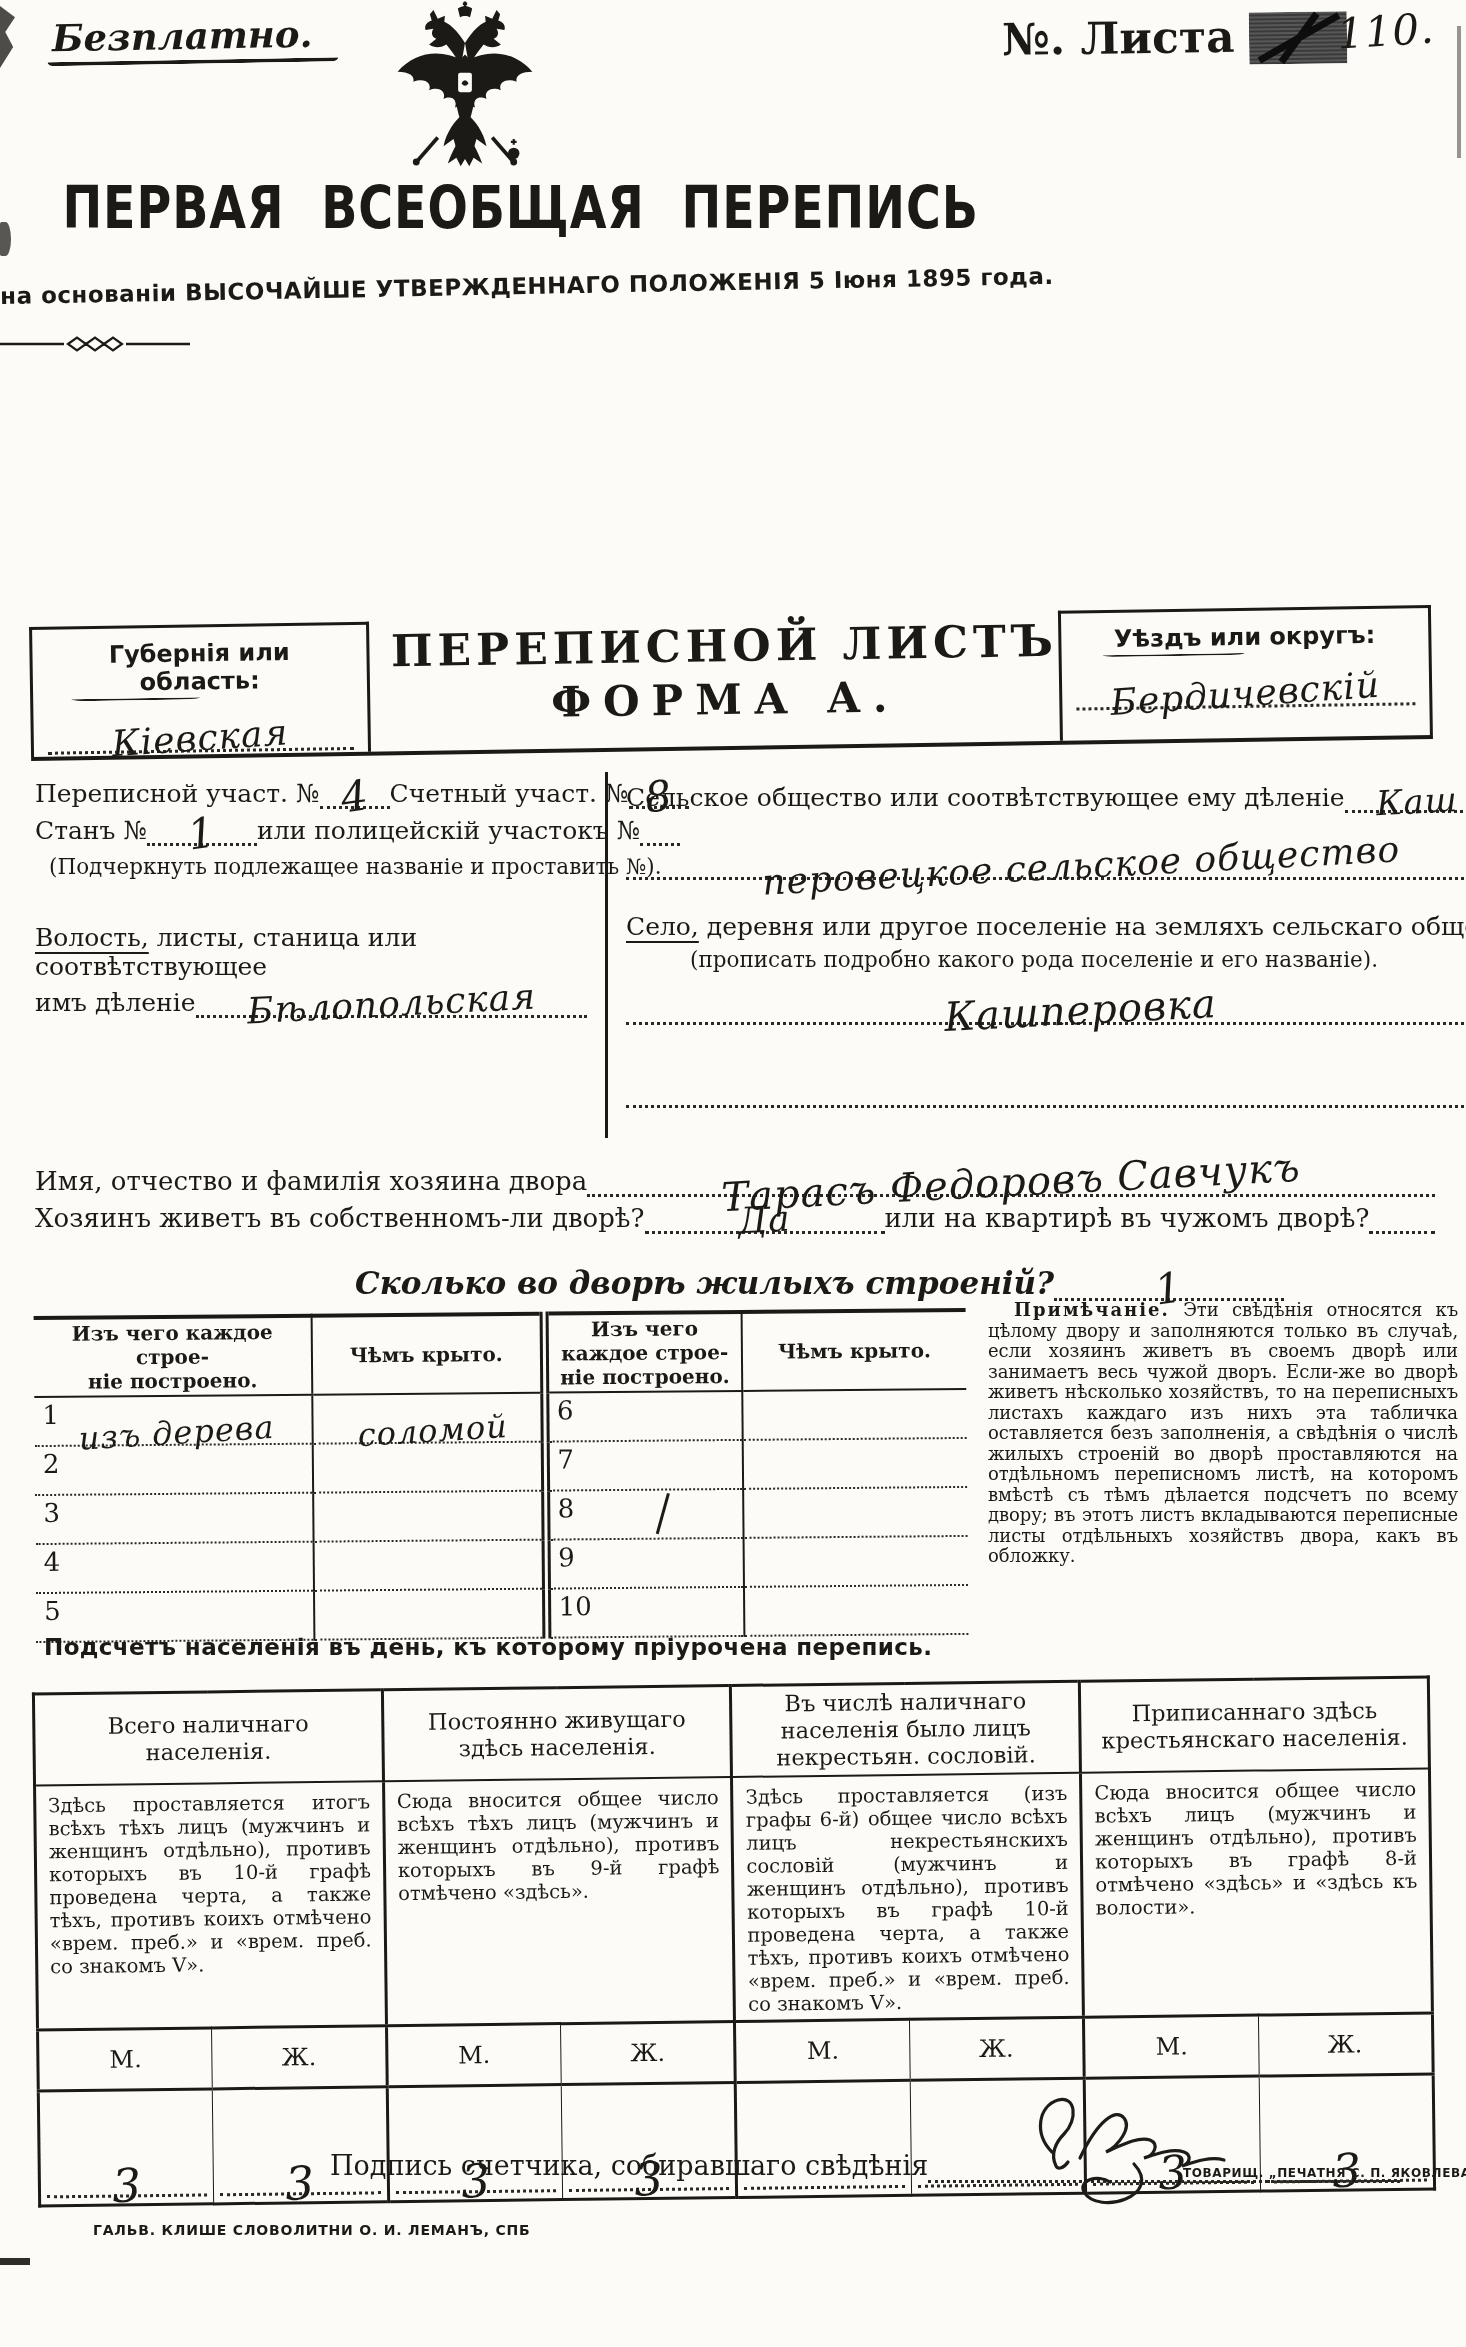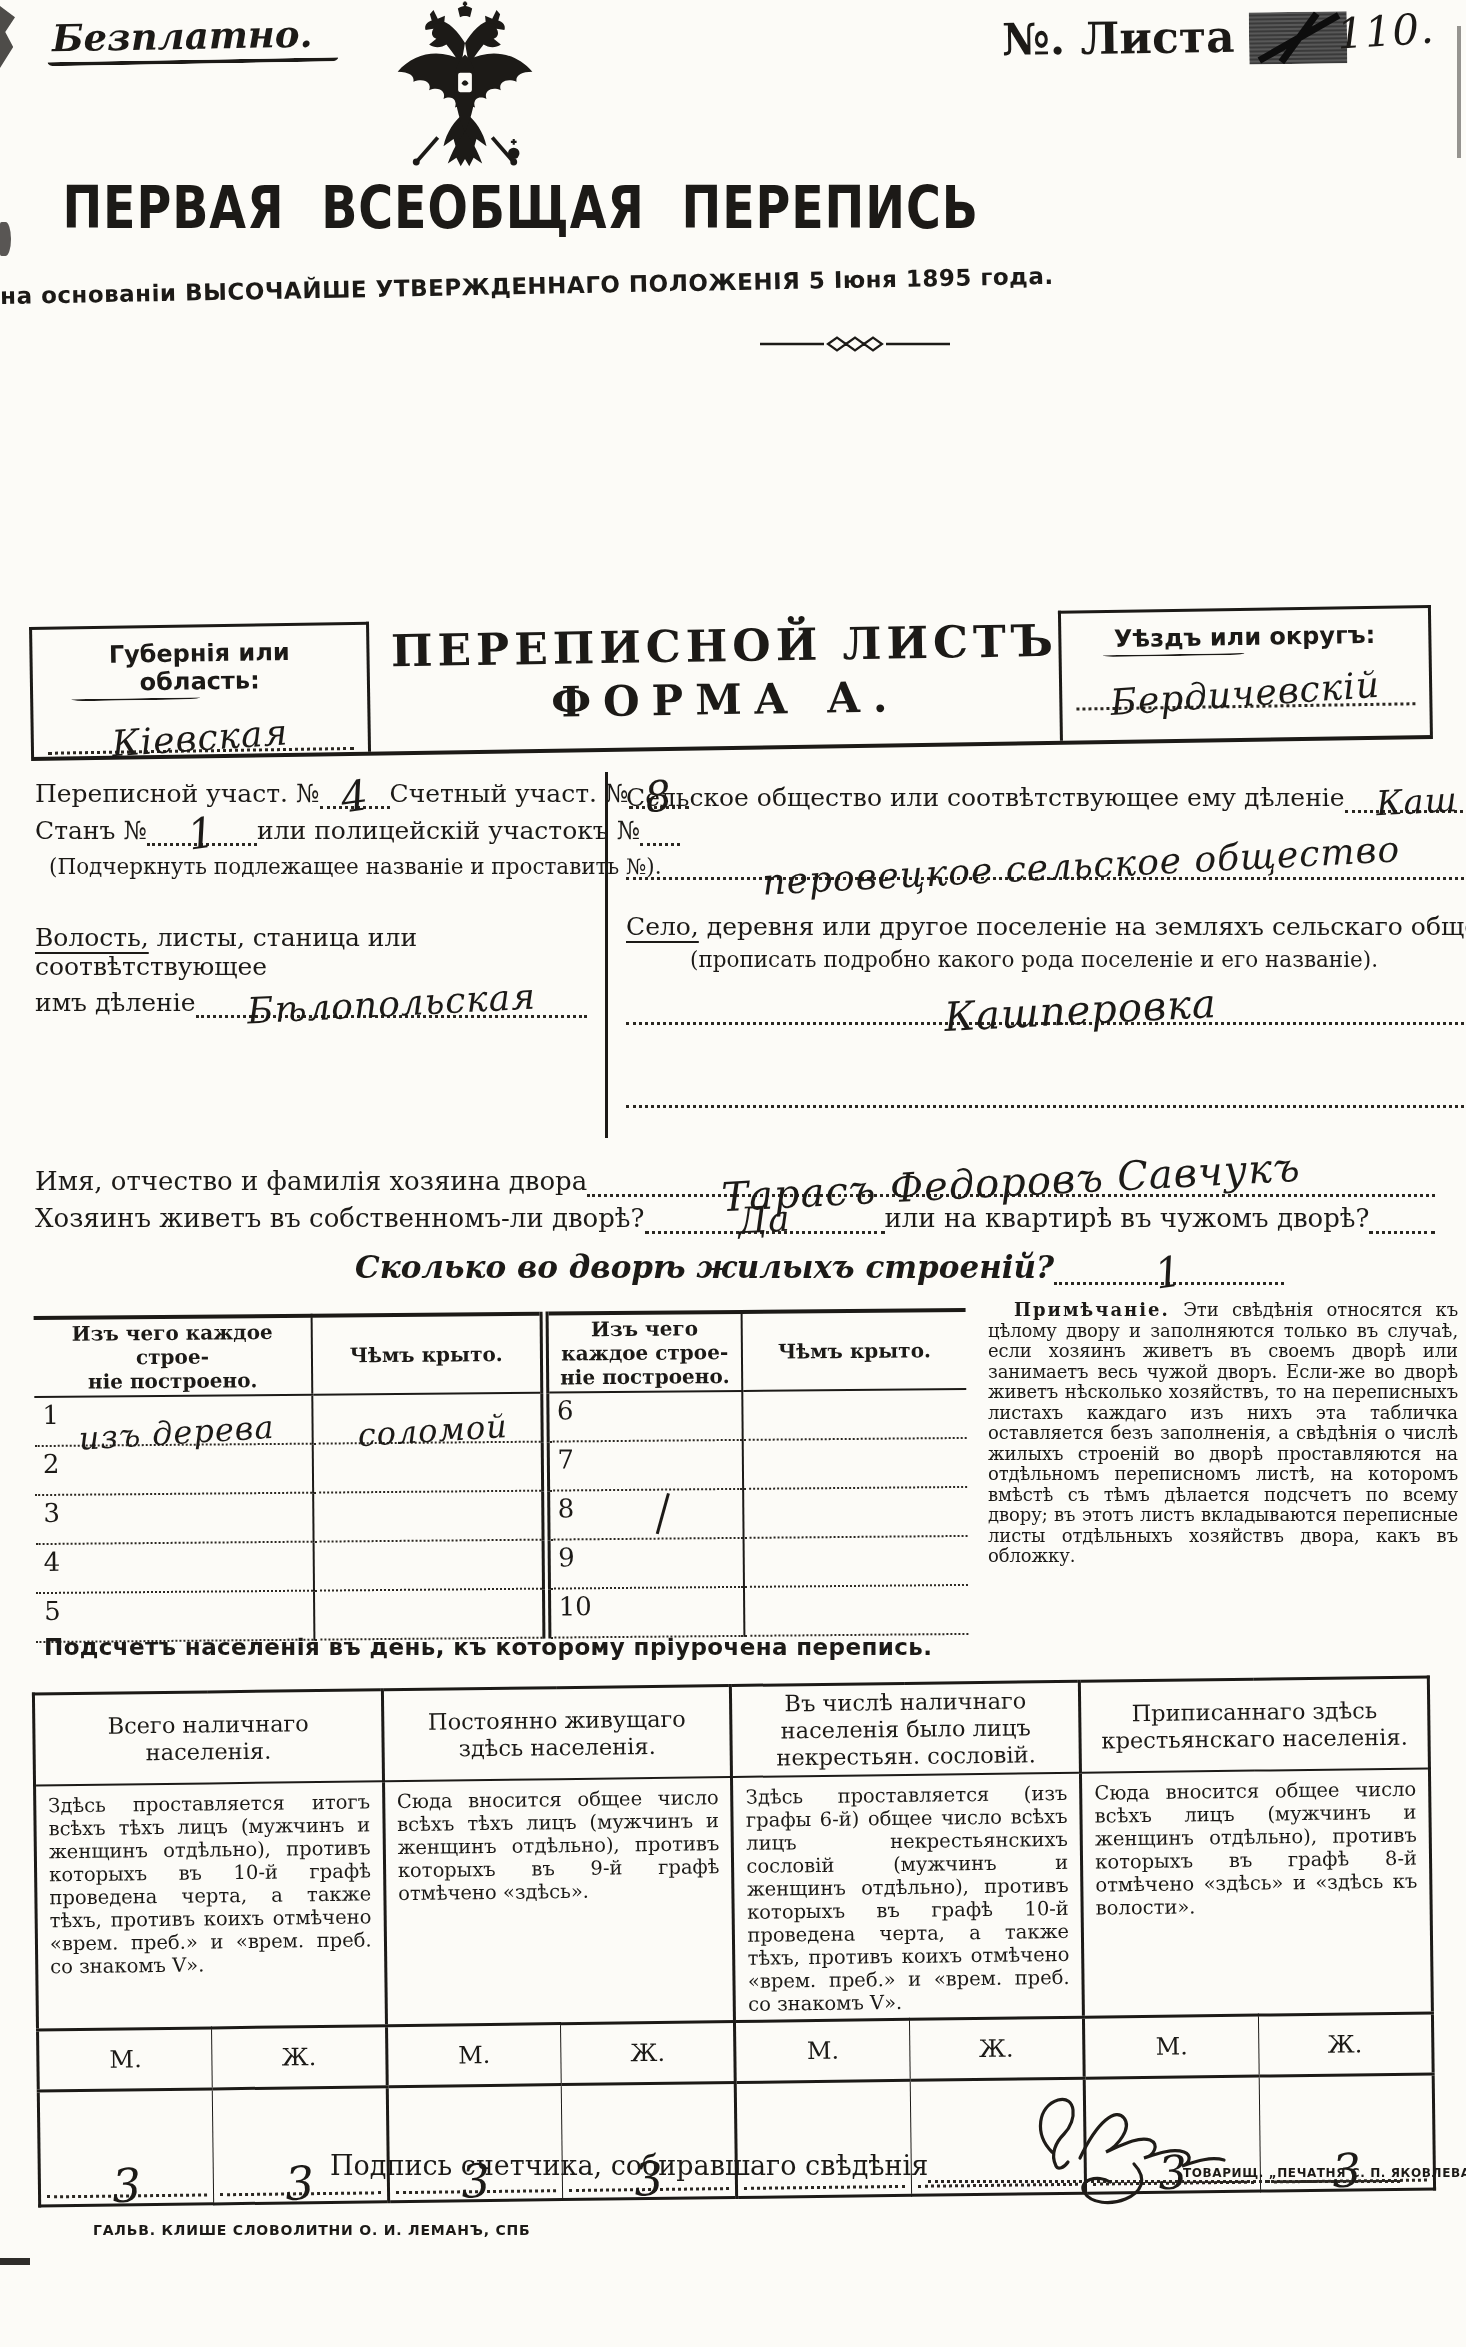--- a/index.html
+++ b/index.html
@@ -19,21 +19,21 @@
   .free{position:absolute;top:14px;left:52px;font-size:37px;font-weight:bold;font-style:italic;
         transform:rotate(-1deg);}
   .free::after{content:"";display:block;border-bottom:4px solid #1c1a17;width:112%;margin-left:-2%;margin-top:2px;border-radius:0 0 8px 8px/0 0 4px 4px;}
   .eagle{position:absolute;top:0;left:386px;}
   .sheetno{position:absolute;top:10px;left:1002px;display:flex;align-items:center;
            font-size:44px;font-weight:bold;transform:rotate(-0.8deg);}
   .sheetno .blk{margin-left:14px;position:relative;top:3px;}
   .sheetno .hw-no{font-size:42px;font-weight:normal;margin-left:-10px;position:relative;top:-2px;}
 
   
-  .titleblock{position:absolute;top:176px;left:0;width:950px;text-align:right;}
+  .titleblock{position:absolute;top:176px;left:0;width:950px;text-align:left;}
   .t1{display:inline-block;font-weight:bold;font-size:54px;letter-spacing:1px;word-spacing:22px;
       transform:scale(.88,1.1);white-space:nowrap;}
   .t2{font-size:41px;margin-top:20px;letter-spacing:1px;}
   .t3{display:inline-block;font-weight:bold;font-size:23px;margin-top:34px;letter-spacing:.5px;
       transform:rotate(-1.1deg);white-space:nowrap;}
   .orn{margin-top:36px;}
 
   
   .headrow{position:absolute;top:616px;left:30px;width:1402px;height:130px;display:flex;
            border-bottom:4px solid #1c1a17;transform:rotate(-0.9deg);}
@@ -72,21 +72,21 @@
   .colR .rA{margin-top:4px;}
   .colR .rB{margin-top:30px;}
   .colR .rC{margin-top:32px;font-size:25px;white-space:nowrap;}
   .colR .rD{font-size:21.5px;margin-top:6px;margin-left:64px;white-space:nowrap;}
   .colR .rE{margin-top:16px;}
   .colR .rF{margin-top:46px;}
 
   
   .owner{position:absolute;top:1160px;left:35px;width:1400px;}
   .owner .l2{}
-  .owner .l3{margin-top:14px;margin-left:320px;width:760px;}
+  .owner .l3{margin-top:30px;margin-left:320px;width:760px;}
   .qital{font-style:italic;font-weight:bold;font-size:31px;white-space:nowrap;}
 
   
   .bld{position:absolute;top:1312px;left:35px;width:932px;border-collapse:collapse;
        transform:rotate(-0.5deg);table-layout:fixed;}
   .bld{border-top:4px solid #1c1a17;}
   .bld th{font-size:20px;font-weight:bold;text-align:center;vertical-align:middle;
           height:60px;border-bottom:2.5px solid #1c1a17;padding:2px 6px;}
   .bld td{position:relative;height:47px;border-bottom:2.5px dotted #2b2721;vertical-align:bottom;
           padding:0 4px;}

